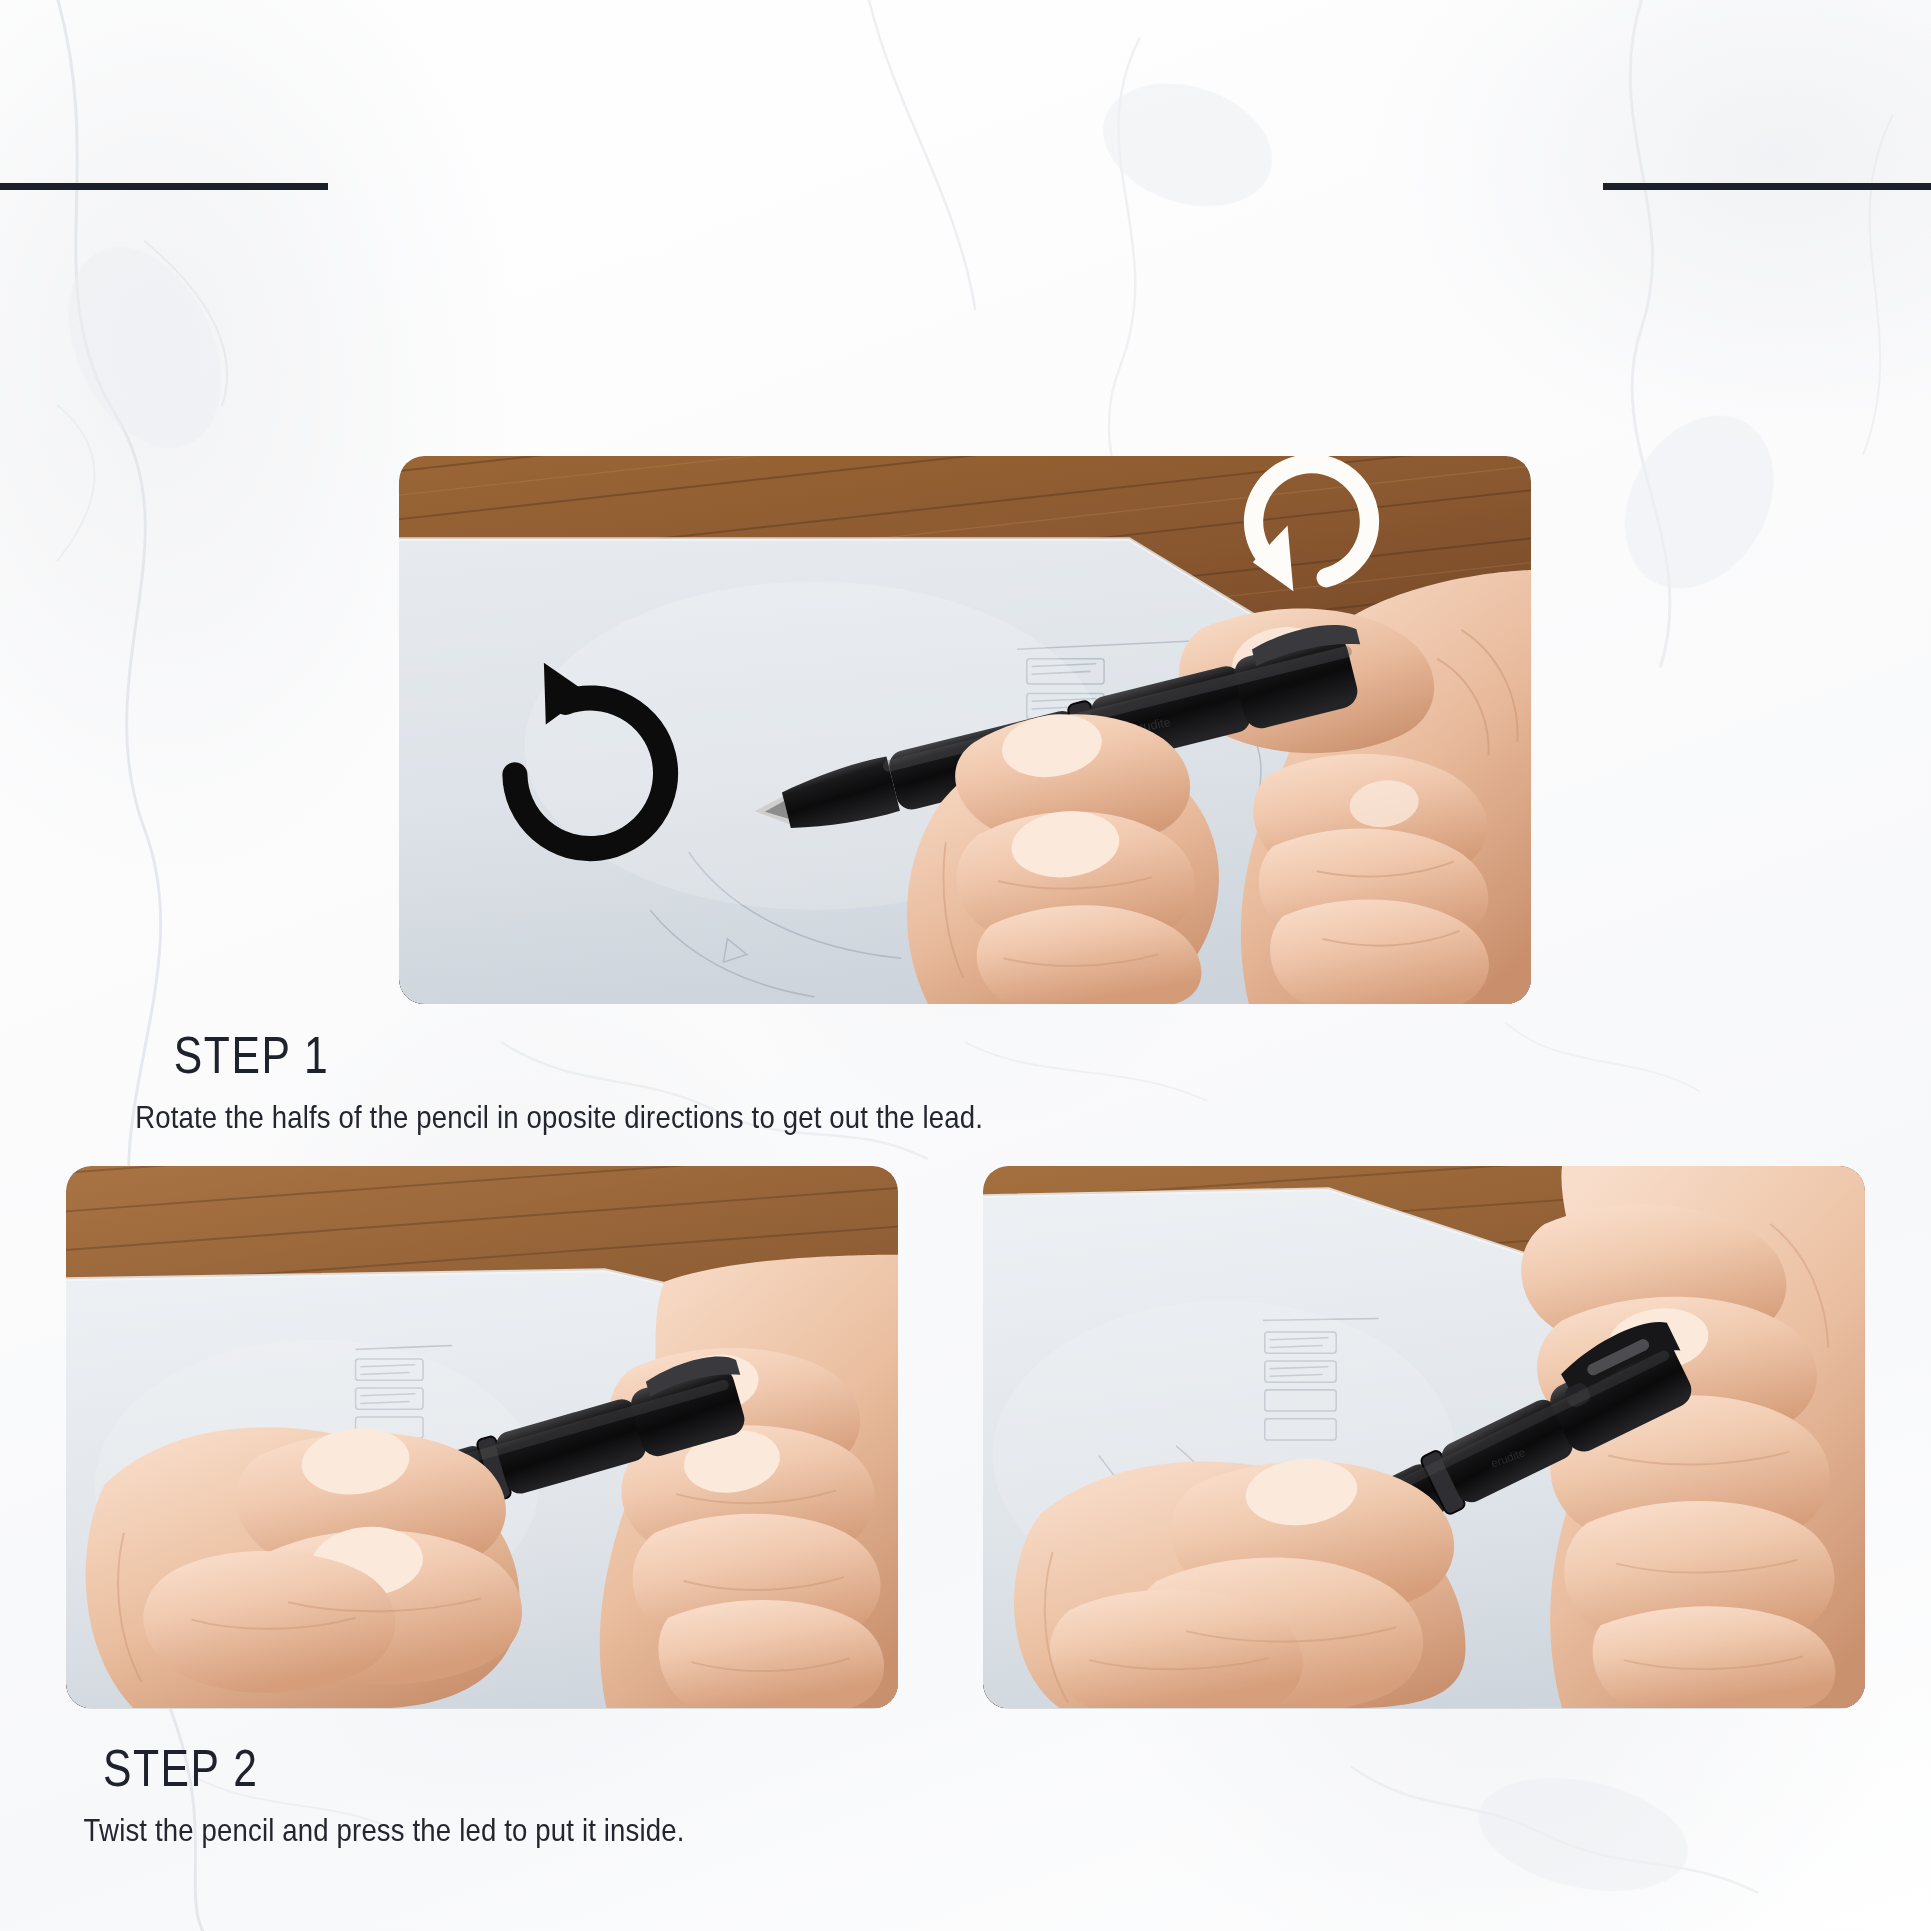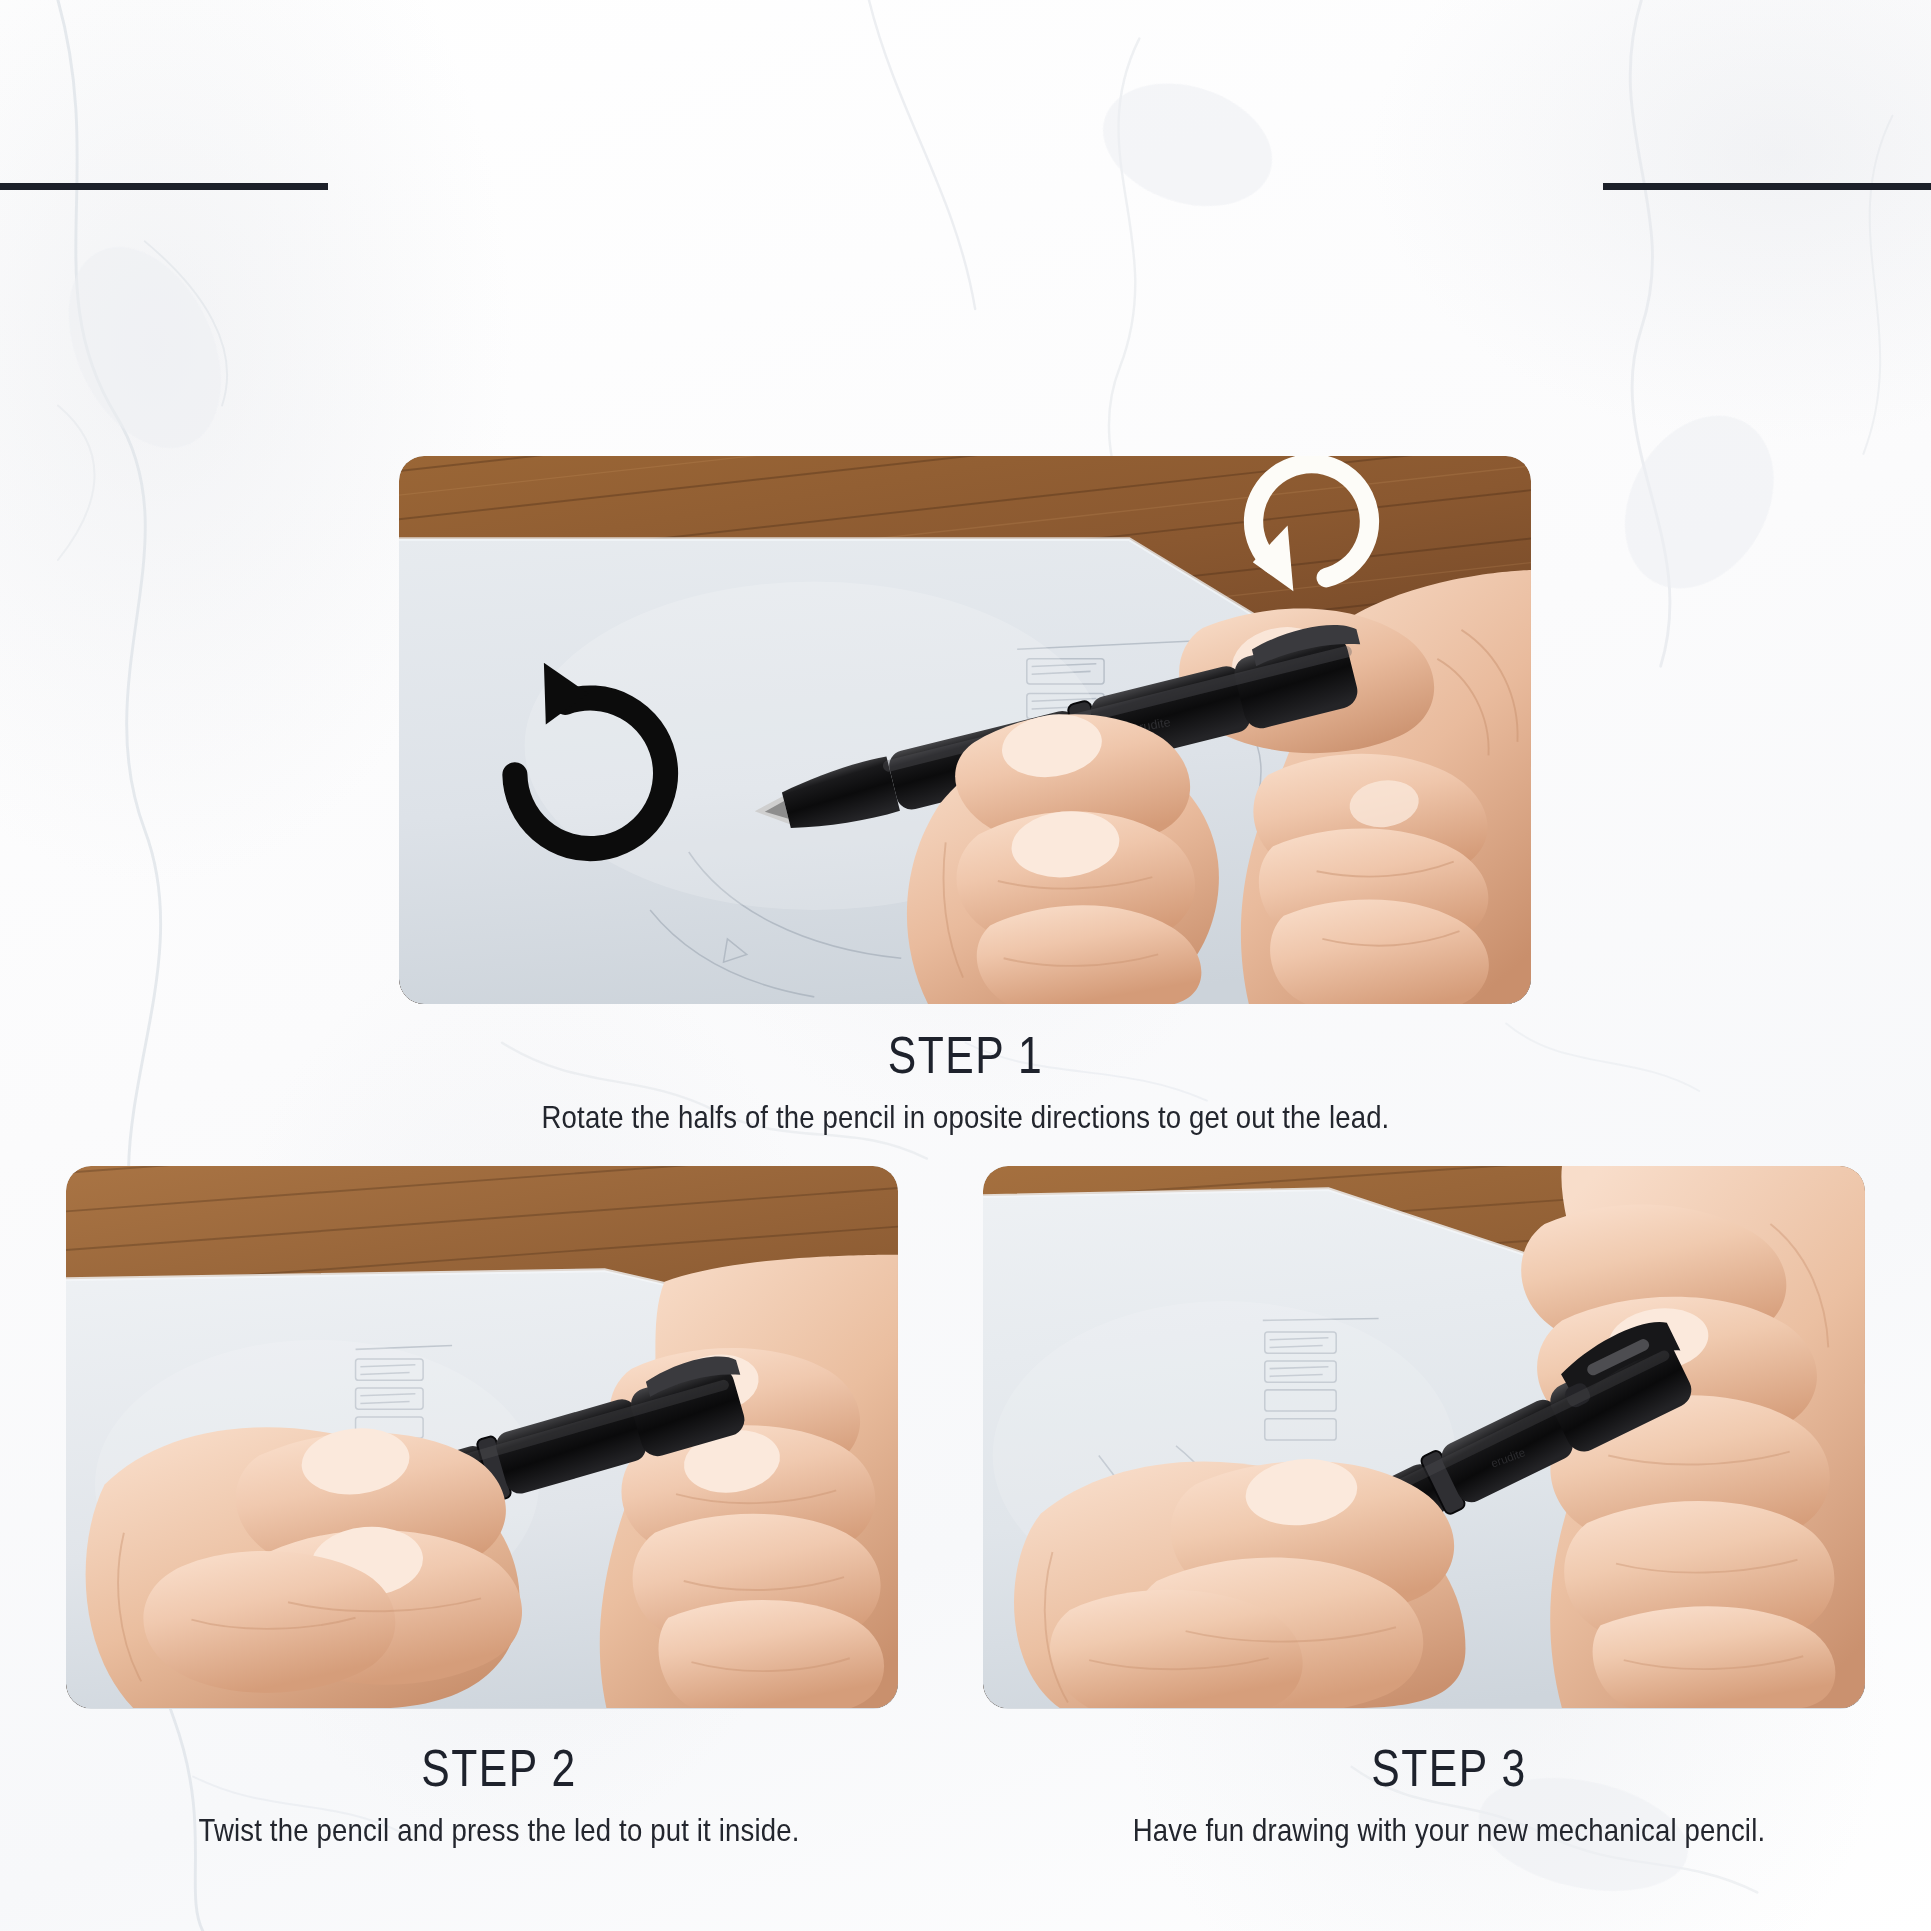--- a/index.html
+++ b/index.html
@@ -73,21 +73,21 @@
     overflow: hidden;
     background: #d8dde2;
   }
   #panel1 { left: 399px; top: 456px;  width: 1132px; height: 548px; }
   #panel2 { left: 66px;  top: 1166px; width: 832px;  height: 543px; }
   #panel3 { left: 983px;top: 1166px; width: 882px;  height: 543px; }
 
   .scene { position: absolute; inset: 0; }
 
   
-  .caption { position: absolute; text-align: center; }
+  .caption { position: absolute; }
   .step-title {
     font-family: "Liberation Sans", sans-serif;
     font-weight: 400;
     font-size: 52px;
     letter-spacing: 1.9px;
     color: #1e222c;
     transform: scaleX(0.82);
     white-space: nowrap;
   }
   .step-desc {
@@ -515,19 +515,15 @@
   <div class="caption" id="cap1">
     <div class="step-title">STEP 1</div>
     <div class="step-desc">Rotate the halfs of the pencil in oposite directions to get out the lead.</div>
   </div>
 
   <div class="caption" id="cap2">
     <div class="step-title">STEP 2</div>
     <div class="step-desc">Twist the pencil and press the led to put it inside.</div>
   </div>
 
-  <div class="caption" id="cap3">
-    <div class="step-title">STEP 3</div>
-    <div class="step-desc">Have fun drawing with your new mechanical pencil.</div>
-  </div>
 
 </div>
 
 
 </body></html>

